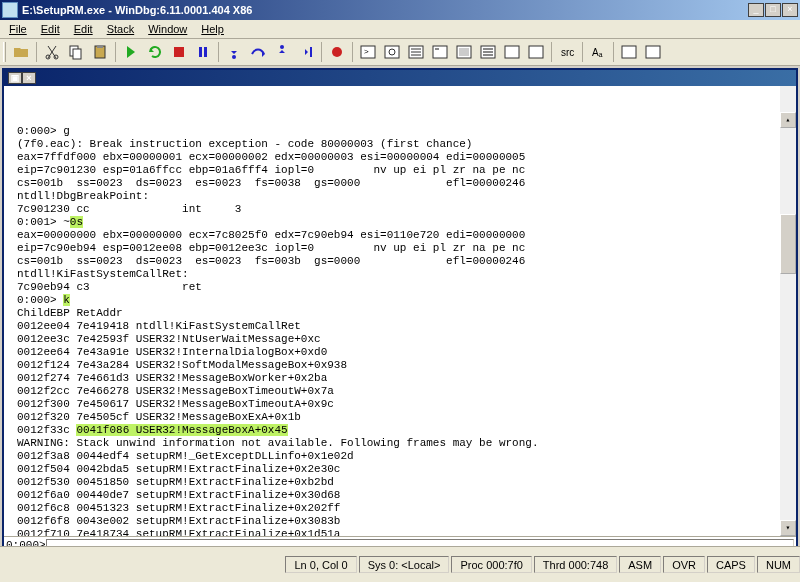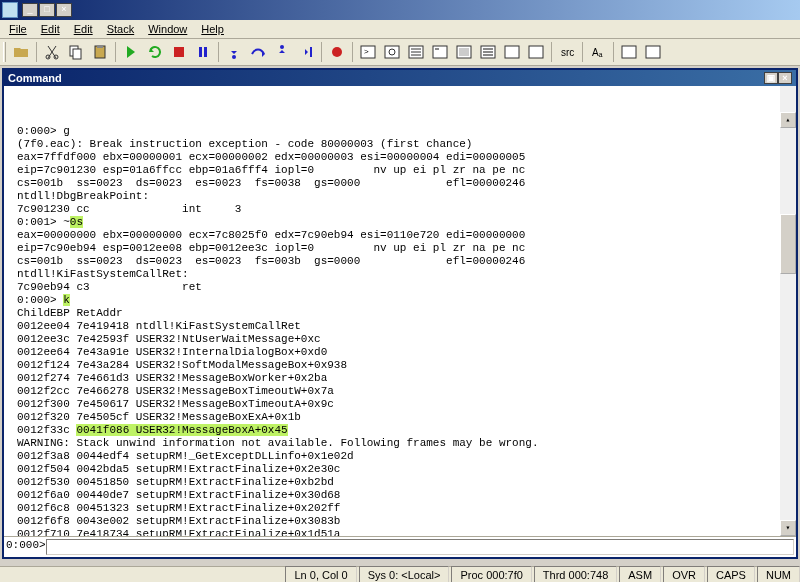--- a/index.html
+++ b/index.html
@@ -16,32 +16,33 @@
   .tool-btn svg { width: 16px; height: 16px; }
   .tool-sep { width: 1px; height: 20px; background: #aca899; margin: 0 2px; }
   .grip { width: 3px; height: 20px; border-left: 1px solid #fff; border-right: 1px solid #aca899; margin-right: 2px; }
   .command-win { margin: 2px; border: 2px solid #0a246a; }
   .cmd-title { background: linear-gradient(to right, #0a246a, #3a6ea5); color: #fff; height: 16px; display: flex; align-items: center; padding: 0 4px; font-size: 11px; font-weight: bold; }
   .cmd-title-text { flex: 1; }
   .cmd-body { background: #fff; height: 450px; overflow: auto; font-family: 'Courier New', monospace; font-size: 11px; line-height: 13px; white-space: pre; padding: 13px; position: relative; }
   .hl1 { background: #bef264; }
   .input-line { border-top: 1px solid #aca899; padding: 2px; font-family: 'Courier New', monospace; font-size: 11px; background: #fff; display: flex; }
   .input-box { border: 1px inset #d4d0c8; flex: 1; padding: 1px 2px; font-family: inherit; font-size: inherit; }
-  .statusbar { position: fixed; bottom: 0; left: 0; right: 0; height: 16px; background: #ece9d8; border-top: 1px solid #aca899; display: flex; align-items: center; font-size: 11px; }
+  .statusbar { position: fixed; bottom: 0; left: 0; right: 0; height: 36px; background: #ece9d8; border-top: 1px solid #aca899; display: flex; align-items: center; font-size: 11px; }
   .status-cell { border: 1px inset #d4d0c8; padding: 1px 8px; height: 17px; line-height: 14px; margin-left: 2px; }
   .status-cell.flex { flex: 1; border: none; }
   .scrollbar { position: absolute; right: 0; top: 0; bottom: 0; width: 16px; background: #f0f0f0; }
   .scroll-btn { width: 16px; height: 16px; background: #d4d0c8; border: 1px outset #fff; font-size: 8px; text-align: center; line-height: 14px; }
   .scroll-thumb { background: #d4d0c8; border: 1px outset #fff; }
 </style>
 </head>
 <body>
 
 <div class="titlebar">
   <div class="titlebar-icon"></div>
+  <div class="titlebar-text">E:\SetupRM.exe - WinDbg:6.11.0001.404 X86</div>
   <div class="win-btns">
     <div class="win-btn">_</div>
     <div class="win-btn">□</div>
     <div class="win-btn">×</div>
   </div>
 </div>
 
 <div class="menubar">
   <div class="menu-item">File</div>
   <div class="menu-item">Edit</div>
@@ -201,21 +202,20 @@
     </div>
   <div class="tool-btn">
       <svg viewBox="0 0 16 16">
         <rect x="1" y="2" width="14" height="12" fill="#fff" stroke="#333"></rect>
       </svg>
     </div>
 </div>
 
 <div class="command-win">
   <div class="cmd-title">
-    <div class="cmd-title-text">Command</div>
     <div class="win-btn" style="width:14px;height:12px">▣</div>
     <div class="win-btn" style="width:14px;height:12px">×</div>
   </div>
   <div class="cmd-body" id="cmd-body">
     <div>0:000&gt; g</div><div>(7f0.eac): Break instruction exception - code 80000003 (first chance)</div><div>eax=7ffdf000 ebx=00000001 ecx=00000002 edx=00000003 esi=00000004 edi=00000005</div><div>eip=7c901230 esp=01a6ffcc ebp=01a6fff4 iopl=0         nv up ei pl zr na pe nc</div><div>cs=001b  ss=0023  ds=0023  es=0023  fs=0038  gs=0000             efl=00000246</div><div>ntdll!DbgBreakPoint:</div><div>7c901230 cc              int     3</div><div>0:001&gt; ~<span class="hl1">0s</span></div><div>eax=00000000 ebx=00000000 ecx=7c8025f0 edx=7c90eb94 esi=0110e720 edi=00000000</div><div>eip=7c90eb94 esp=0012ee08 ebp=0012ee3c iopl=0         nv up ei pl zr na pe nc</div><div>cs=001b  ss=0023  ds=0023  es=0023  fs=003b  gs=0000             efl=00000246</div><div>ntdll!KiFastSystemCallRet:</div><div>7c90eb94 c3              ret</div><div>0:000&gt; <span class="hl1">k</span></div><div>ChildEBP RetAddr</div><div>0012ee04 7e419418 ntdll!KiFastSystemCallRet</div><div>0012ee3c 7e42593f USER32!NtUserWaitMessage+0xc</div><div>0012ee64 7e43a91e USER32!InternalDialogBox+0xd0</div><div>0012f124 7e43a284 USER32!SoftModalMessageBox+0x938</div><div>0012f274 7e4661d3 USER32!MessageBoxWorker+0x2ba</div><div>0012f2cc 7e466278 USER32!MessageBoxTimeoutW+0x7a</div><div>0012f300 7e450617 USER32!MessageBoxTimeoutA+0x9c</div><div>0012f320 7e4505cf USER32!MessageBoxExA+0x1b</div><div>0012f33c <span class="hl1">0041f086 USER32!MessageBoxA+0x45</span></div><div>WARNING: Stack unwind information not available. Following frames may be wrong.</div><div>0012f3a8 0044edf4 setupRM!_GetExceptDLLinfo+0x1e02d</div><div>0012f504 0042bda5 setupRM!ExtractFinalize+0x2e30c</div><div>0012f530 00451850 setupRM!ExtractFinalize+0xb2bd</div><div>0012f6a0 00440de7 setupRM!ExtractFinalize+0x30d68</div><div>0012f6c8 00451323 setupRM!ExtractFinalize+0x202ff</div><div>0012f6f8 0043e002 setupRM!ExtractFinalize+0x3083b</div><div>0012f710 7e418734 setupRM!ExtractFinalize+0x1d51a</div><div>0012f73c 7e418816 USER32!InternalCallWinProc+0x28</div><div class="scrollbar">
       <div class="scroll-btn">▴</div>
       <div class="scroll-thumb" style="height:60px;margin-top:60px"></div>
       <div class="scroll-btn" style="position:absolute;bottom:0">▾</div>
     </div>
   </div>

